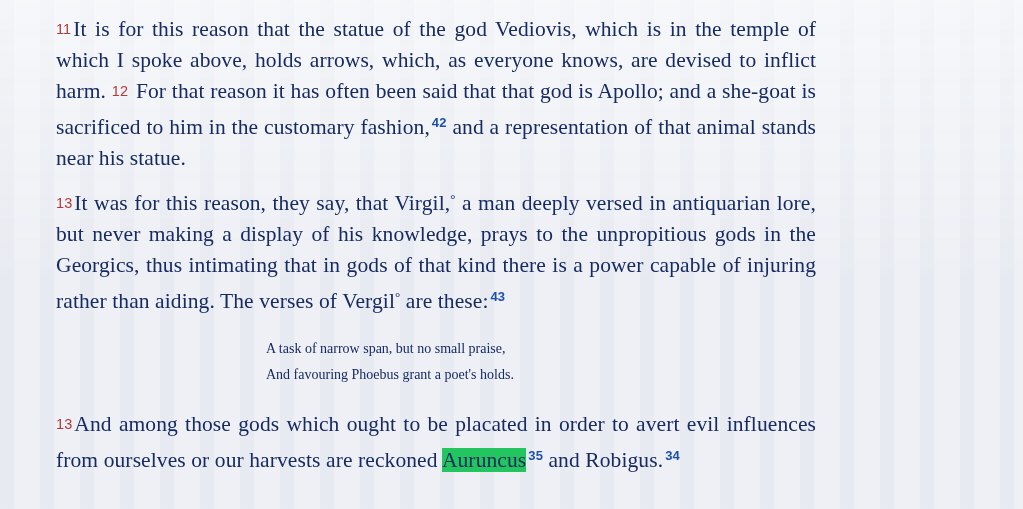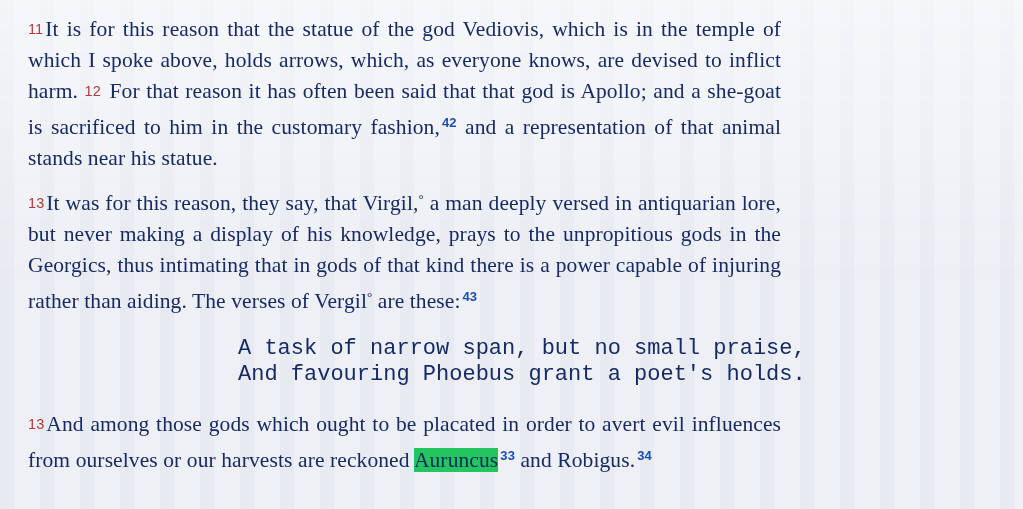--- a/index.html
+++ b/index.html
@@ -24,23 +24,24 @@
       linear-gradient(to bottom, rgba(255,255,255,0.55), rgba(255,255,255,0.0) 55%),
       repeating-linear-gradient(90deg,
         rgba(170,178,196,0.10) 0px,
         rgba(170,178,196,0.10) 14px,
         rgba(255,255,255,0) 14px,
         rgba(255,255,255,0) 40px);
     opacity: 0.9;
   }
   .page {
     position: relative;
-    padding: 14px 33px 0 28px;
+    padding: 14px 33px 0 21px;
     box-sizing: border-box;
     width: 814px;
+    margin-left: 35px;
   }
   p.para {
     margin: 0 0 9px 0;
     font-size: 21.5px;
     line-height: 31px;
     text-align: justify;
     text-justify: inter-word;
     color: #172b63;
     letter-spacing: 0.1px;
   }
@@ -68,22 +69,22 @@
     vertical-align: 7px;
   }
   .ital {
   }
   .highlight {
     background: #22c55e;
   }
   .verse {
     margin: 19px 0 0 0;
     padding-left: 210px;
-    font-family: Liberation Mono, monospace;
-    font-size: 22px;
+    font-family: Liberation Serif, serif;
+    font-size: 14px;
     line-height: 26px;
     color: #172b63;
   }
   .verse div {
     white-space: nowrap;
   }
 </style>
 </head>
 <body>
 
@@ -98,16 +99,16 @@
   <p class="para">
     <span class="secnum">13</span><span>It was for this reason, they say, that Virgil,</span><span class="deg">°</span><span> a man deeply versed in antiquarian lore, but never making a display of his knowledge, prays to the unpropitious gods in the </span><span class="ital">Georgics</span><span>, thus intimating that in gods of that kind there is a power capable of injuring rather than aiding. The verses of Vergil</span><span class="deg">°</span><span> are these:</span><span class="fn">43</span>
   </p>
 
   <div class="verse">
     <div>A task of narrow span, but no small praise,</div>
     <div>And favouring Phoebus grant a poet's holds.</div>
   </div>
 
   <p class="para last">
-    <span class="secnum">13</span><span>And among those gods which ought to be placated in order to avert evil influences from ourselves or our harvests are reckoned </span><span class="highlight">Auruncus</span><span class="fn">33</span><span> and Robigus.</span><span class="fn">34</span>
+    <span class="secnum">13</span><span>And among those gods which ought to be placated in order to avert evil influences from ourselves or our harvests are reckoned </span><span class="highlight">Auruncus</span><span class="fn">35</span><span> and Robigus.</span><span class="fn">34</span>
   </p>
 
 </div>
 
 </body></html>

